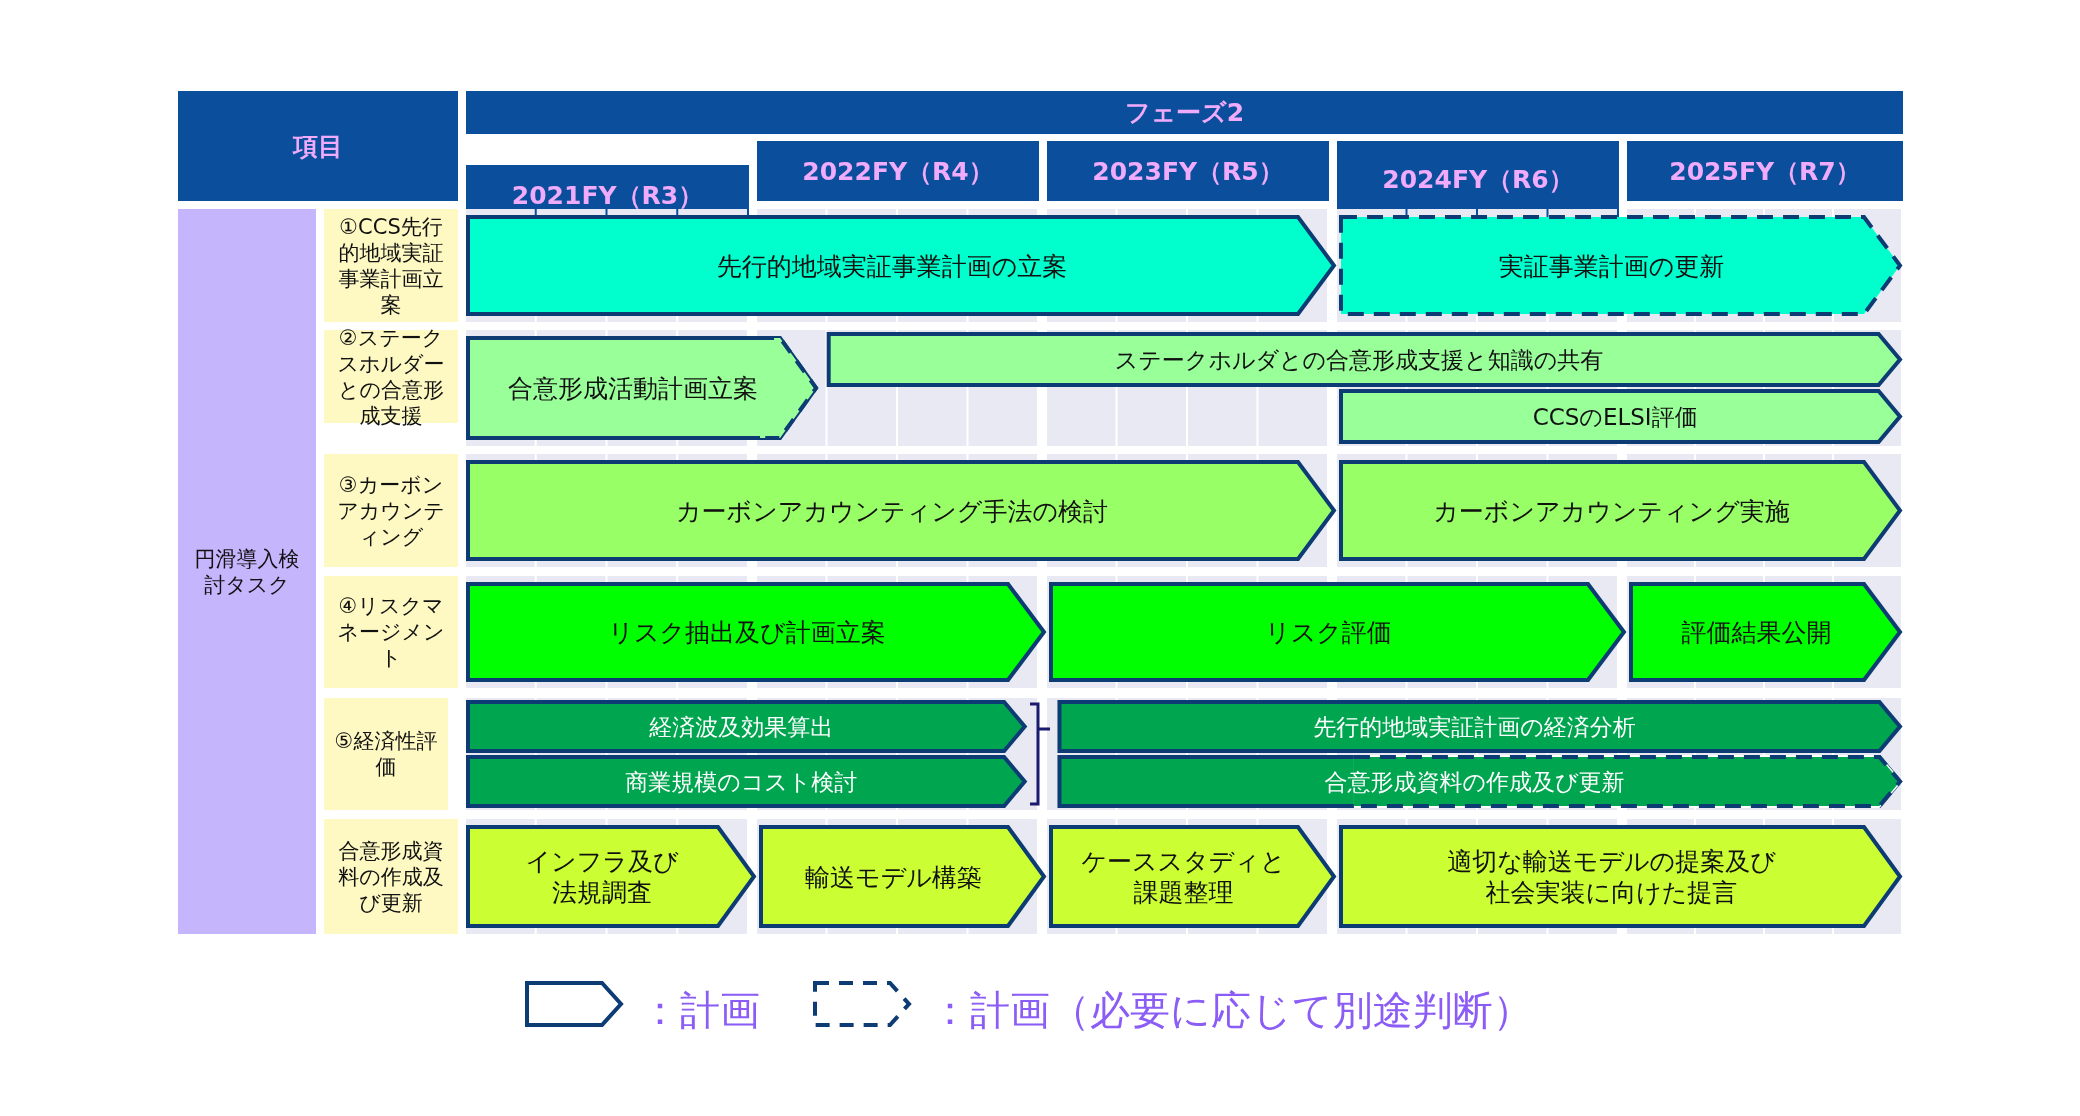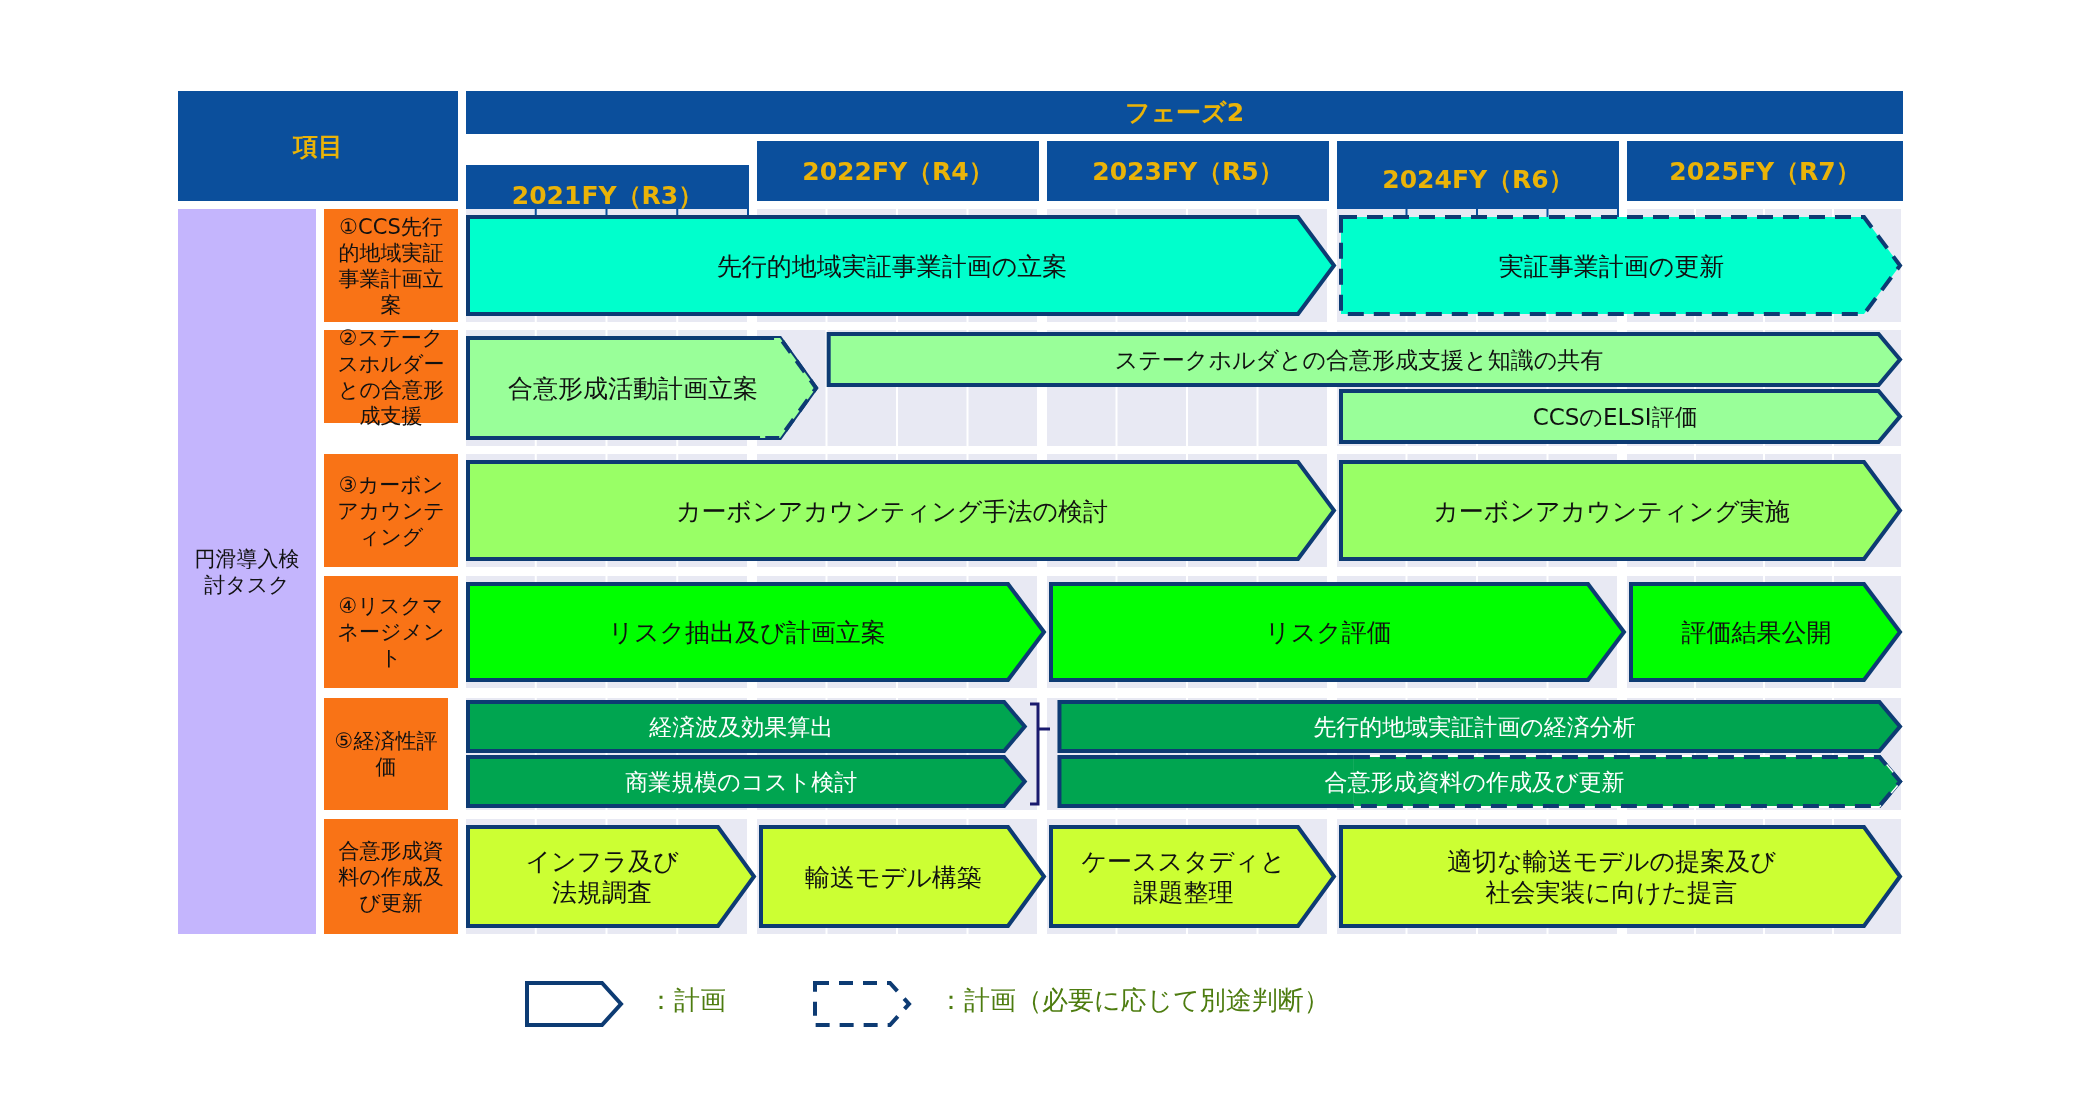--- a/index.html
+++ b/index.html
@@ -1,21 +1,21 @@
 <!DOCTYPE html>
 <html><head>
 <meta charset="utf-8">
 <style>
   html,body{margin:0;padding:0;background:#ffffff;}
   body{width:2080px;height:1116px;position:relative;overflow:hidden;font-family:"DejaVu Sans","Liberation Sans",sans-serif;}
-  .hdr{position:absolute;background:#0b4f9c;color:#eab308;font-weight:bold;display:flex;align-items:center;justify-content:center;font-size:25px;}
-  .lbl{position:absolute;background:#f97316;color:#111;font-size:21px;line-height:26px;display:flex;align-items:center;justify-content:center;text-align:center;padding:0 6px;box-sizing:border-box;}
+  .hdr{position:absolute;background:#0b4f9c;color:#f0abfc;font-weight:bold;display:flex;align-items:center;justify-content:center;font-size:25px;}
+  .lbl{position:absolute;background:#fef9c3;color:#111;font-size:21px;line-height:26px;display:flex;align-items:center;justify-content:center;text-align:center;padding:0 6px;box-sizing:border-box;}
   .group{position:absolute;background:#c4b5fd;color:#111;font-size:21px;line-height:26px;display:flex;align-items:center;justify-content:center;text-align:center;}
   #bars{position:absolute;left:0;top:0;}
-  .legend-txt{position:absolute;font-size:26px;color:#4d7c0f;margin-left:8px;}
+  .legend-txt{position:absolute;font-size:40px;color:#8b5cf6;}
 </style>
 </head>
 <body>
 
 <div class="hdr" style="left:178px;top:91px;width:280px;height:110px;">項目</div>
 <div class="hdr" style="left:466px;top:91px;width:1437px;height:43px;">フェーズ2</div>
 <div class="hdr" style="left:466px;top:141px;width:283px;height:60px;margin-top:24px;">2021FY（R3）</div>
 <div class="hdr" style="left:757px;top:141px;width:282px;height:60px;">2022FY（R4）</div>
 <div class="hdr" style="left:1047px;top:141px;width:282px;height:60px;">2023FY（R5）</div>
 <div class="hdr" style="left:1337px;top:141px;width:282px;height:76px;">2024FY（R6）</div>

